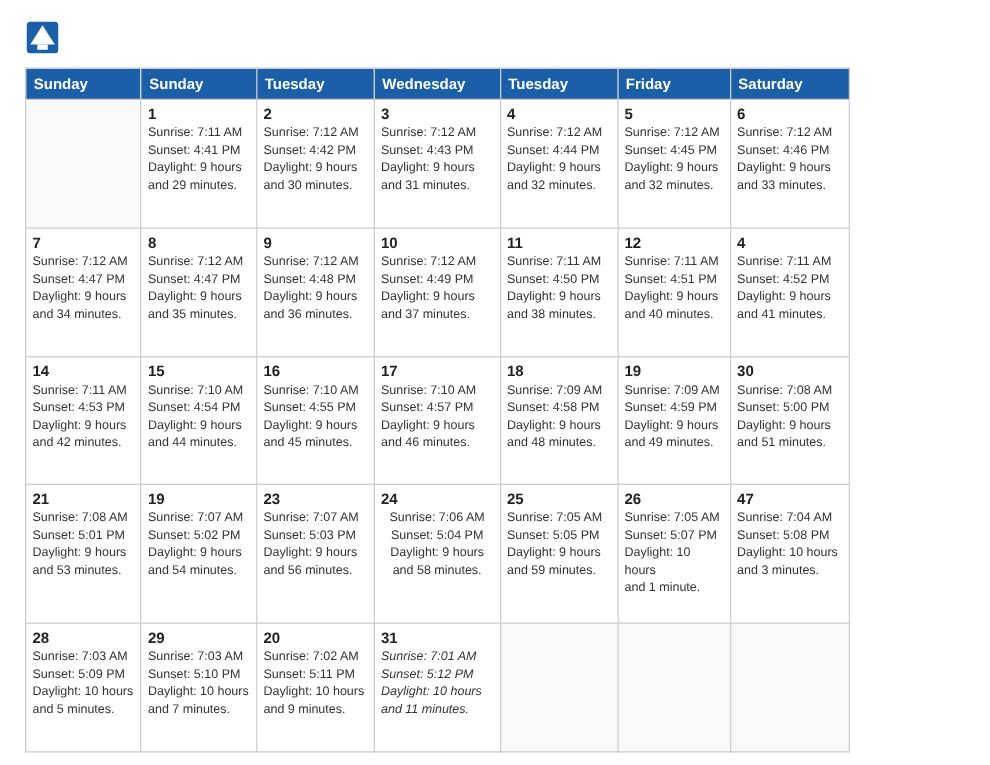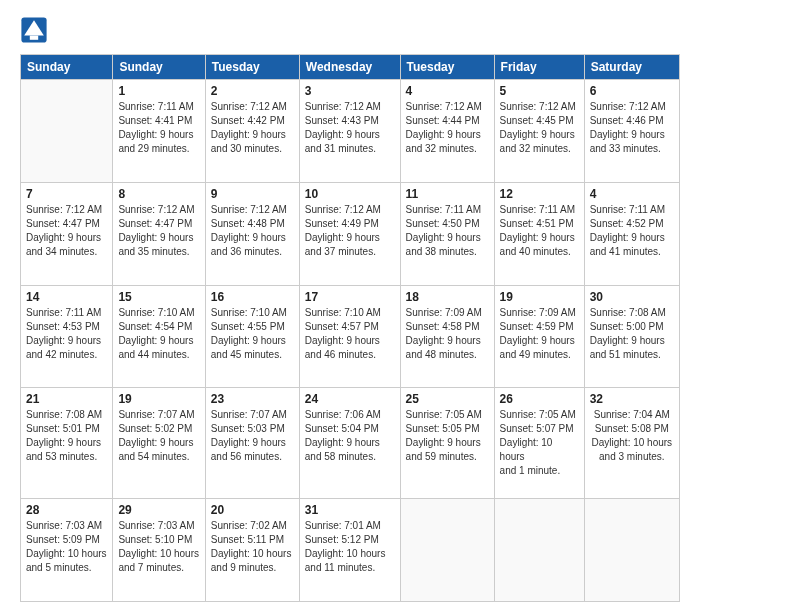--- a/index.html
+++ b/index.html
@@ -292,42 +292,42 @@
           </td>
           <td>
             <div class="cell-day">23</div>
             <div class="cell-info" style="white-space: pre-line;">Sunrise: 7:07 AM
 Sunset: 5:03 PM
 Daylight: 9 hours
 and 56 minutes.</div>
           </td>
           <td>
             <div class="cell-day">24</div>
-            <div class="cell-info" style="white-space: pre-line;">Sunrise: 7:06 AM
+            <div class="cell-info" style="white-space: pre-line; text-align: center;">Sunrise: 7:06 AM
 Sunset: 5:04 PM
 Daylight: 9 hours
 and 58 minutes.</div>
           </td>
           <td>
             <div class="cell-day">25</div>
             <div class="cell-info" style="white-space: pre-line;">Sunrise: 7:05 AM
 Sunset: 5:05 PM
 Daylight: 9 hours
 and 59 minutes.</div>
           </td>
           <td>
             <div class="cell-day">26</div>
             <div class="cell-info" style="white-space: pre-line;">Sunrise: 7:05 AM
 Sunset: 5:07 PM
 Daylight: 10 hours
 and 1 minute.</div>
           </td>
           <td>
-            <div class="cell-day">32</div>
-            <div class="cell-info" style="white-space: pre-line; text-align: center;">Sunrise: 7:04 AM
+            <div class="cell-day">47</div>
+            <div class="cell-info" style="white-space: pre-line;">Sunrise: 7:04 AM
 Sunset: 5:08 PM
 Daylight: 10 hours
 and 3 minutes.</div>
           </td>
         </tr>
         <tr>
           <td>
             <div class="cell-day">28</div>
             <div class="cell-info" style="white-space: pre-line;">Sunrise: 7:03 AM
 Sunset: 5:09 PM
@@ -343,21 +343,21 @@
           </td>
           <td>
             <div class="cell-day">20</div>
             <div class="cell-info" style="white-space: pre-line;">Sunrise: 7:02 AM
 Sunset: 5:11 PM
 Daylight: 10 hours
 and 9 minutes.</div>
           </td>
           <td>
             <div class="cell-day">31</div>
-            <div class="cell-info" style="white-space: pre-line;">Sunrise: 7:01 AM
+            <div class="cell-info" style="white-space: pre-line; font-style: italic;">Sunrise: 7:01 AM
 Sunset: 5:12 PM
 Daylight: 10 hours
 and 11 minutes.</div>
           </td>
           <td class="empty"></td>
           <td class="empty"></td>
           <td class="empty"></td>
         </tr>
       </tbody>
   </table>

